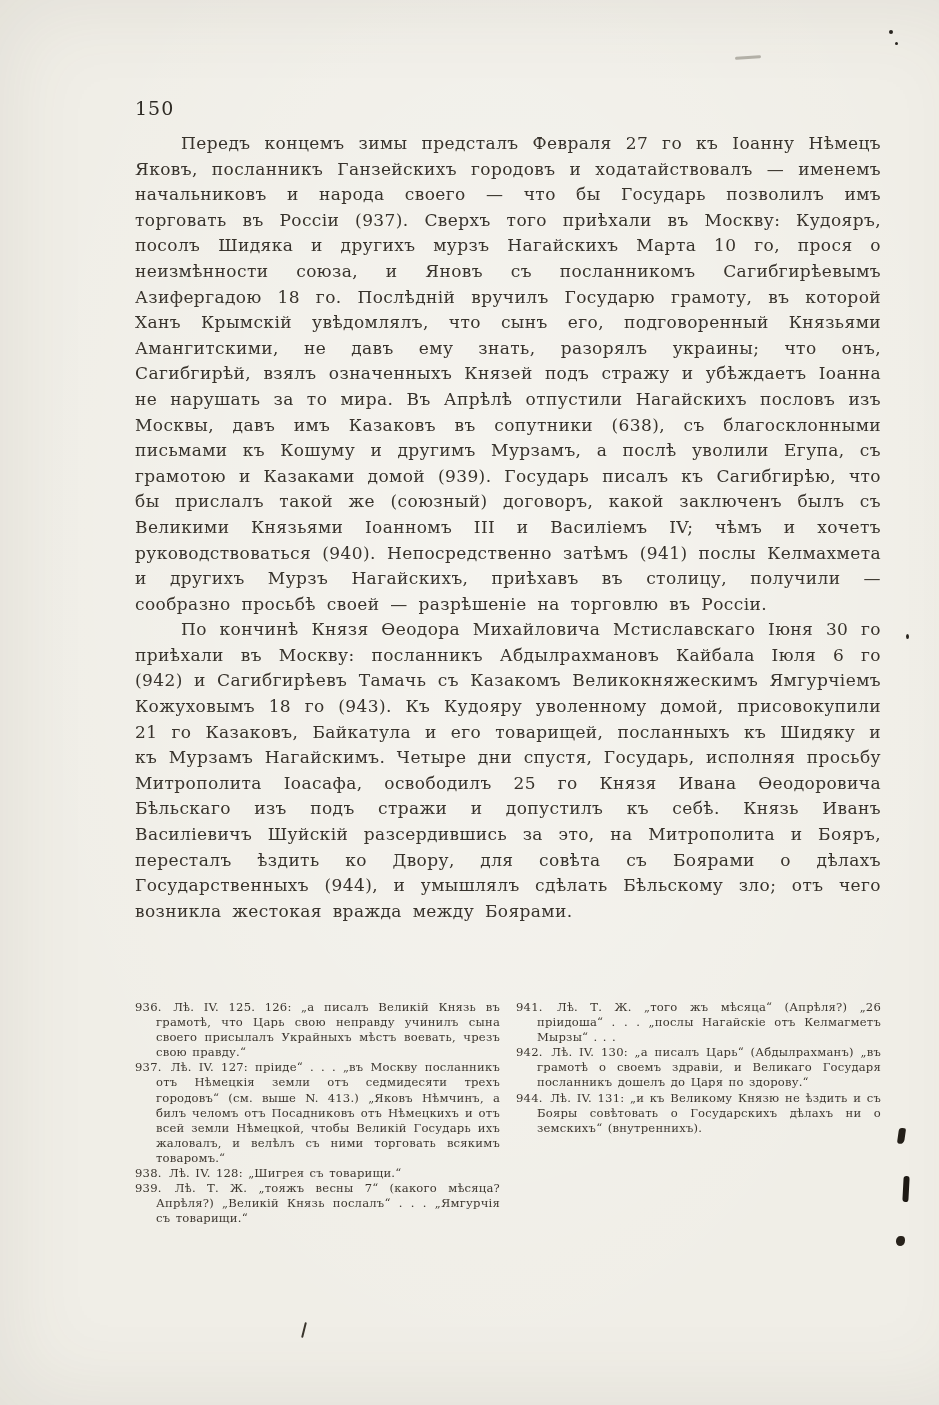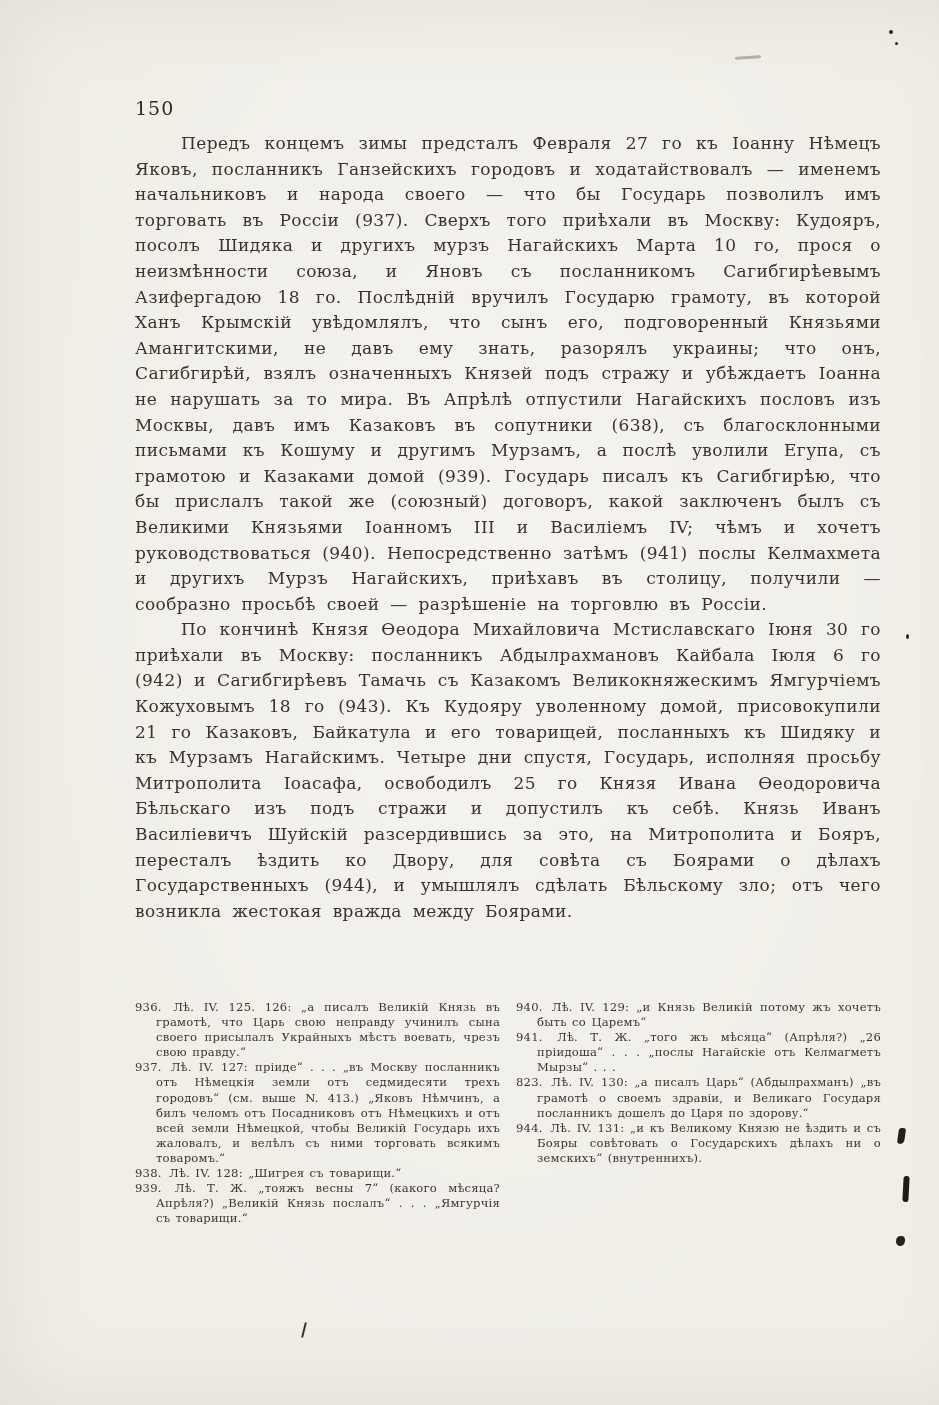--- a/index.html
+++ b/index.html
@@ -88,23 +88,22 @@
   </div>
 
   <div class="footnotes">
     <div class="fn-col">
       <p class="footnote"><span class="fn-num">936.</span> <span>Лѣ. IV. 125. 126: „а писалъ Великій Князь въ грамотѣ, что Царь свою неправду учинилъ сына своего присылалъ Украйныхъ мѣстъ воевать, чрезъ свою правду.“</span></p>
       <p class="footnote"><span class="fn-num">937.</span> <span>Лѣ. IV. 127: пріиде“ . . . „въ Москву посланникъ отъ Нѣмецкія земли отъ седмидесяти трехъ городовъ“ (см. выше N. 413.) „Яковъ Нѣмчинъ, а билъ челомъ отъ Посадниковъ отъ Нѣмецкихъ и отъ всей земли Нѣмецкой, чтобы Великій Государь ихъ жаловалъ, и велѣлъ съ ними торговать всякимъ товаромъ.“</span></p>
       <p class="footnote"><span class="fn-num">938.</span> <span>Лѣ. IV. 128: „Шигрея съ товарищи.“</span></p>
       <p class="footnote"><span class="fn-num">939.</span> <span>Лѣ. Т. Ж. „тояжъ весны 7“ (какого мѣсяца? Апрѣля?) „Великій Князь послалъ“ . . . „Ямгурчія съ товарищи.“</span></p>
     </div>
     <div class="fn-col">
-      <p class="footnote"><span class="fn-num">940.</span> <span>Лѣ. IV. 129: „и Князь Великій потому жъ хочетъ быть со Царемъ“</span></p>
       <p class="footnote"><span class="fn-num">941.</span> <span>Лѣ. Т. Ж. „того жъ мѣсяца“ (Апрѣля?) „26 пріидоша“ . . . „послы Нагайскіе отъ Келмагметъ Мырзы“ . . .</span></p>
-      <p class="footnote"><span class="fn-num">823.</span> <span>Лѣ. IV. 130: „а писалъ Царь“ (Абдылрахманъ) „въ грамотѣ о своемъ здравіи, и Великаго Государя посланникъ дошелъ до Царя по здорову.“</span></p>
+      <p class="footnote"><span class="fn-num">942.</span> <span>Лѣ. IV. 130: „а писалъ Царь“ (Абдылрахманъ) „въ грамотѣ о своемъ здравіи, и Великаго Государя посланникъ дошелъ до Царя по здорову.“</span></p>
       <p class="footnote"><span class="fn-num">944.</span> <span>Лѣ. IV. 131: „и къ Великому Князю не ѣздить и съ Бояры совѣтовать о Государскихъ дѣлахъ ни о земскихъ“ (внутреннихъ).</span></p>
     </div>
   </div>
 
   <span class="spot dot-1"></span>
   <span class="spot dot-2"></span>
   <span class="spot dot-3"></span>
   <span class="blob-1" style="position:absolute;"></span>
   <span class="blob-2" style="position:absolute;"></span>
   <span class="blob-3" style="position:absolute;"></span>

